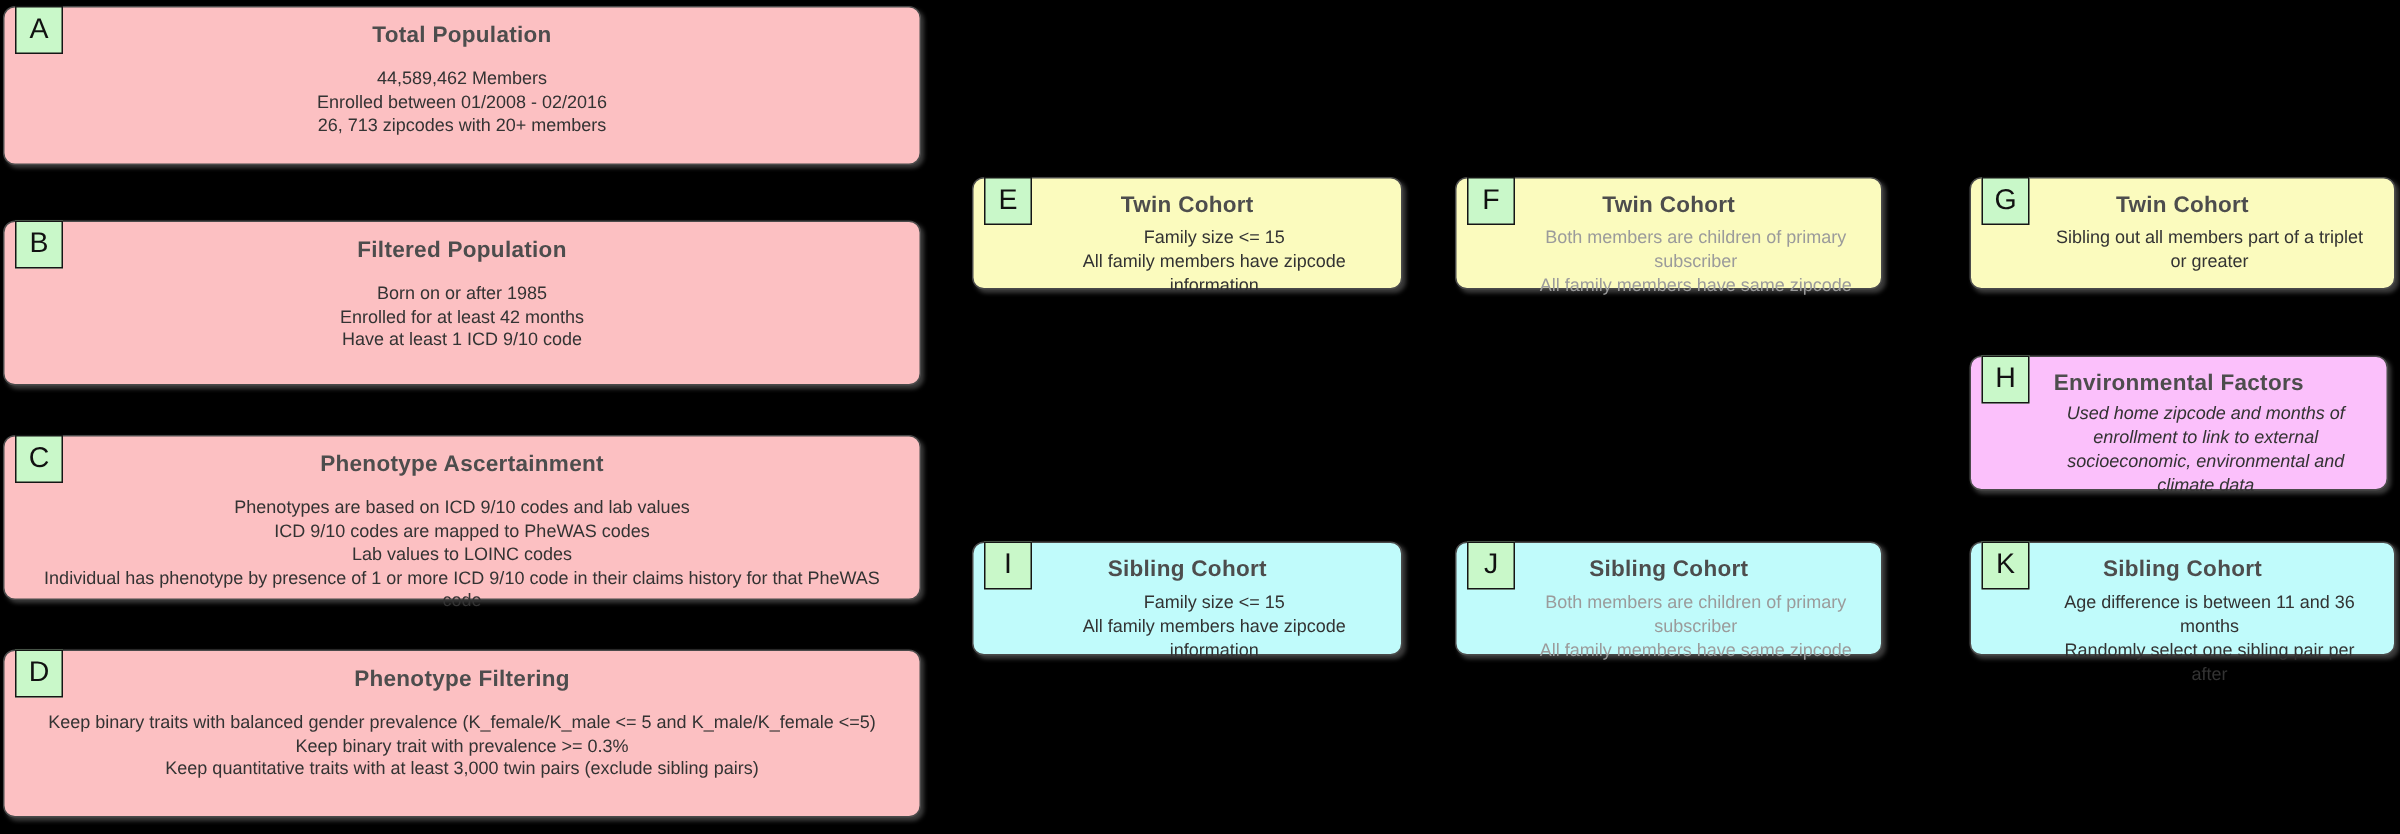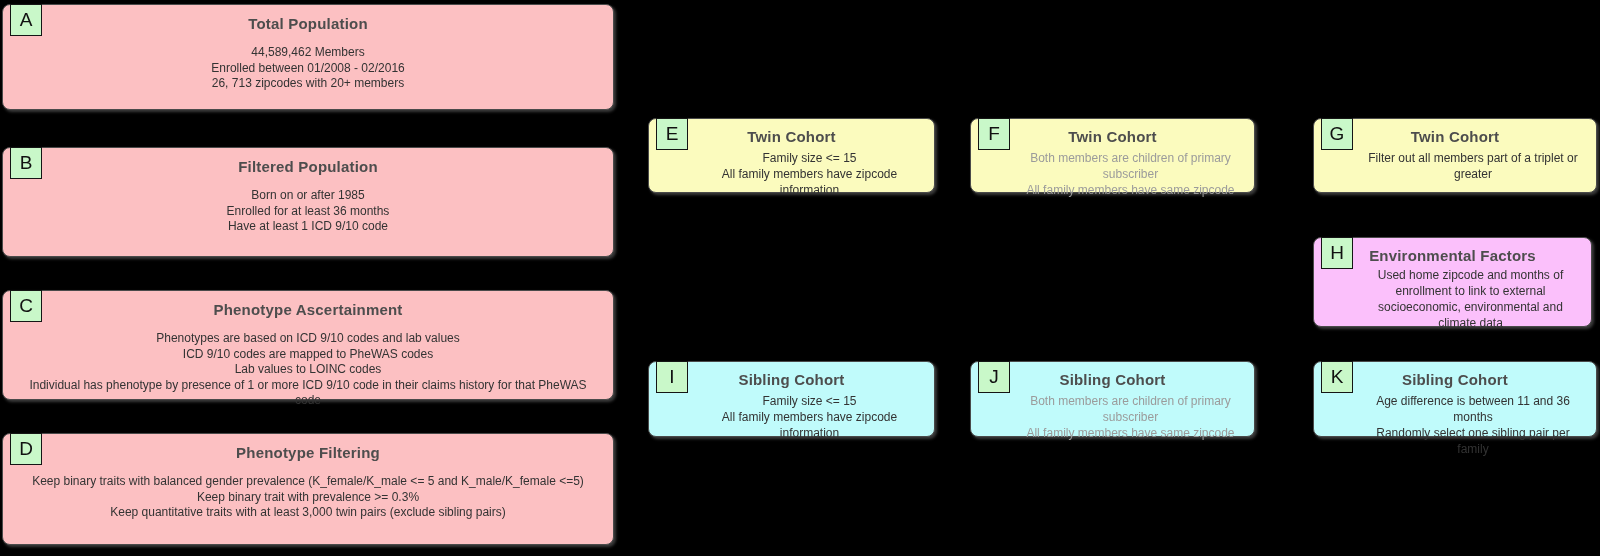--- a/index.html
+++ b/index.html
@@ -56,21 +56,21 @@
     font-size: 12px;
     line-height: 15.5px;
     color: #333333;
     padding: 0 17px;
   }
   .node--small .title { margin-top: 9px; }
   .node--small .body  { margin-top: 5px; margin-left: 36px; }
   .node--small .line  { line-height: 16px; }
   .node--muted .line  { color: #9b9b9b; }
   .node--para .body   { margin-top: 3px; }
-  .node--para .line   { padding: 0 8px; line-height: 16px; }
+  .node--para .line   { padding: 0 8px; line-height: 16px; font-style: italic; }
 
   
   #node-a { left: 2px;    top: 4px;   width: 612px; height: 106px; }
   #node-b { left: 2px;    top: 147px; width: 612px; height: 110px; }
   #node-c { left: 2px;    top: 290px; width: 612px; height: 110px; }
   #node-d { left: 2px;    top: 433px; width: 612px; height: 112px; }
   #node-e { left: 648px;  top: 118px; width: 287px; height: 75px;  }
   #node-f { left: 970px;  top: 118px; width: 285px; height: 75px;  }
   #node-g { left: 1313px; top: 118px; width: 284px; height: 75px;  }
   #node-h { left: 1313px; top: 237px; width: 279px; height: 90px;  }
@@ -91,21 +91,21 @@
       <div class="line">Enrolled between 01/2008 - 02/2016</div>
       <div class="line">26, 713 zipcodes with 20+ members</div>
     </div>
   </div>
 
   <div id="node-b" class="node node--pink">
     <div class="badge">B</div>
     <div class="title">Filtered Population</div>
     <div class="body">
       <div class="line">Born on or after 1985</div>
-      <div class="line">Enrolled for at least 36 months</div>
+      <div class="line">Enrolled for at least 42 months</div>
       <div class="line">Have at least 1 ICD 9/10 code</div>
     </div>
   </div>
 
   <div id="node-c" class="node node--pink">
     <div class="badge">C</div>
     <div class="title">Phenotype Ascertainment</div>
     <div class="body">
       <div class="line">Phenotypes are based on ICD 9/10 codes and lab values</div>
       <div class="line">ICD 9/10 codes are mapped to PheWAS codes</div>
@@ -139,21 +139,21 @@
     <div class="body">
       <div class="line">Both members are children of primary subscriber</div>
       <div class="line">All family members have same zipcode</div>
     </div>
   </div>
 
   <div id="node-g" class="node node--yellow node--small">
     <div class="badge">G</div>
     <div class="title">Twin Cohort</div>
     <div class="body">
-      <div class="line">Filter out all members part of a triplet or greater</div>
+      <div class="line">Sibling out all members part of a triplet or greater</div>
     </div>
   </div>
 
   <div id="node-h" class="node node--magenta node--small node--para">
     <div class="badge">H</div>
     <div class="title">Environmental Factors</div>
     <div class="body">
       <div class="line">Used home zipcode and months of enrollment to link to external socioeconomic, environmental and climate data</div>
     </div>
   </div>
@@ -174,17 +174,17 @@
       <div class="line">Both members are children of primary subscriber</div>
       <div class="line">All family members have same zipcode</div>
     </div>
   </div>
 
   <div id="node-k" class="node node--cyan node--small">
     <div class="badge">K</div>
     <div class="title">Sibling Cohort</div>
     <div class="body">
       <div class="line">Age difference is between 11 and 36 months</div>
-      <div class="line">Randomly select one sibling pair per family</div>
+      <div class="line">Randomly select one sibling pair per after</div>
     </div>
   </div>
 
 </div>
 
 </body></html>

